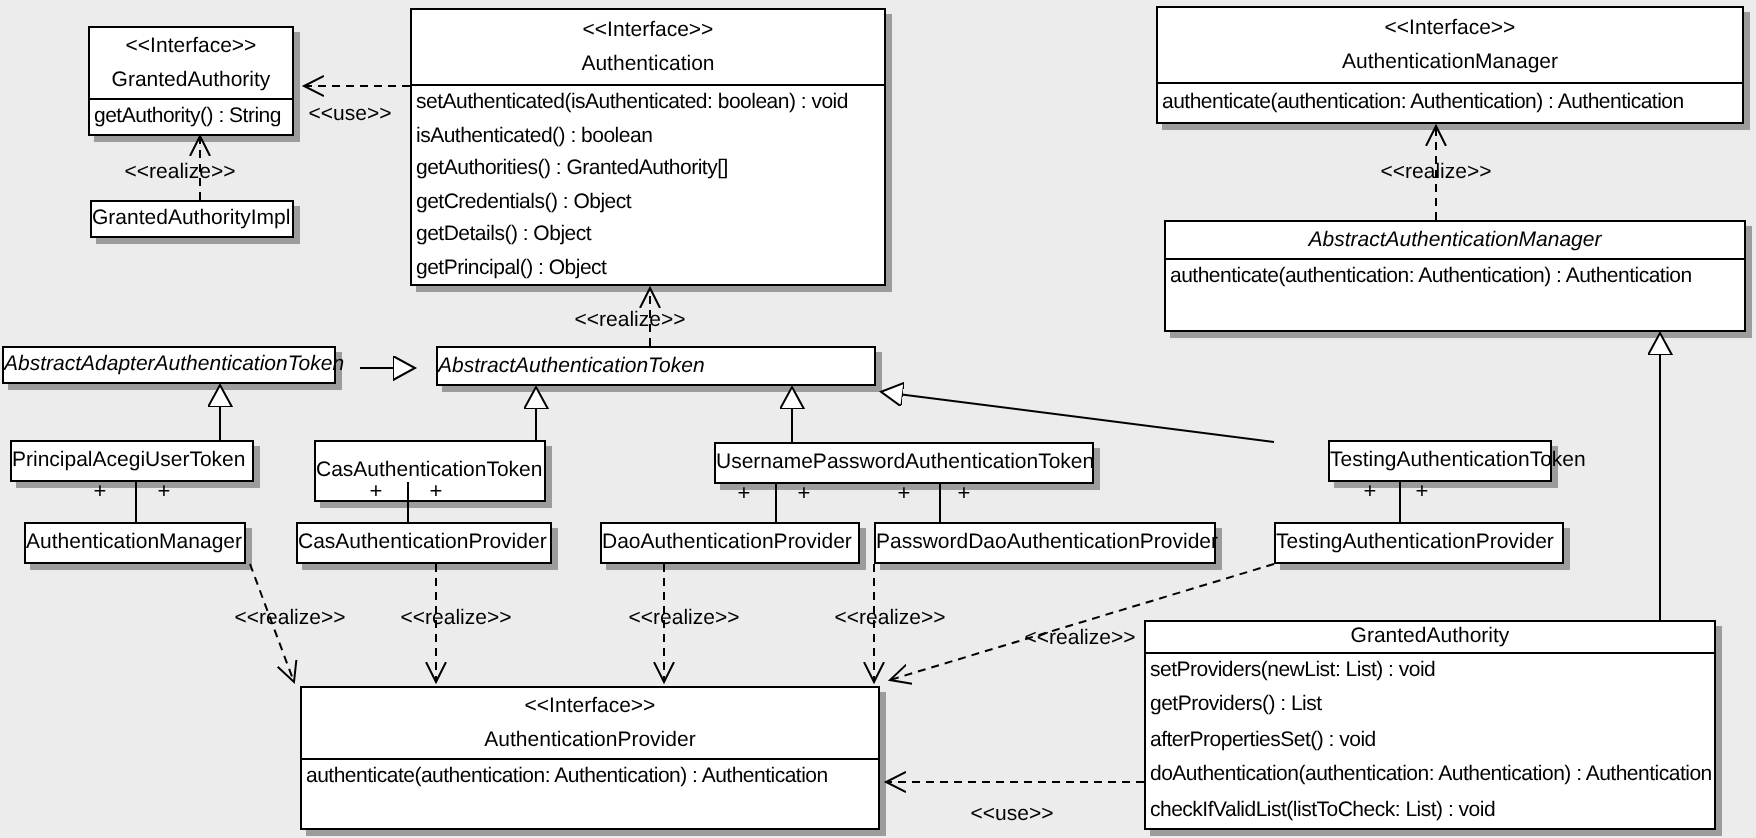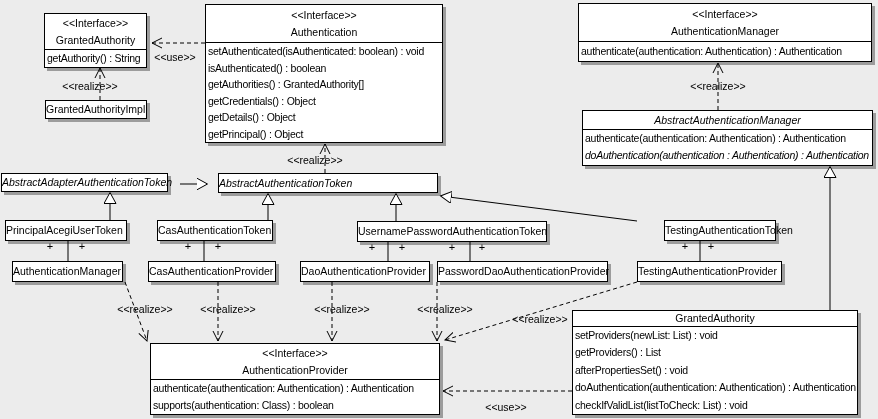--- a/index.html
+++ b/index.html
@@ -102,37 +102,36 @@
       <div class="m" style="line-height:19px;">authenticate(authentication: Authentication) : Authentication</div>
     </div>
   </div>
 
   <div class="box" style="left:582px;top:110px;width:291px;height:56px;">
     <div class="hdr" style="height:19px;">
       <div class="cname it">AbstractAuthenticationManager</div>
     </div>
     <div class="methods">
       <div class="m">authenticate(authentication: Authentication) : Authentication</div>
-      <div class="m it">doAuthentication(authentication : Authentication) : Authentication</div>
     </div>
   </div>
 
   <div class="box simple" style="left:1px;top:173px;width:167px;height:19px;">
     <div class="cname it">AbstractAdapterAuthenticationToken</div>
   </div>
 
   <div class="box simple" style="left:218px;top:173px;width:220px;height:20px;">
     <div class="cname it">AbstractAuthenticationToken</div>
   </div>
 
   <div class="box simple" style="left:5px;top:220px;width:122px;height:21px;">
     <div class="cname">PrincipalAcegiUserToken</div>
   </div>
 
-  <div class="box simple" style="left:157px;top:220px;width:116px;height:21px;">
+  <div class="box simple" style="left:157px;top:220px;width:116px;height:31px;">
     <div class="cname">CasAuthenticationToken</div>
   </div>
 
   <div class="box simple" style="left:357px;top:221px;width:190px;height:21px;">
     <div class="cname">UsernamePasswordAuthenticationToken</div>
   </div>
 
   <div class="box simple" style="left:664px;top:220px;width:112px;height:21px;">
     <div class="cname">TestingAuthenticationToken</div>
   </div>
@@ -157,21 +156,20 @@
     <div class="cname">TestingAuthenticationProvider</div>
   </div>
 
   <div class="box" style="left:150px;top:343px;width:290px;height:72px;">
     <div class="hdr" style="height:36px;">
       <div class="stereo">&lt;&lt;Interface&gt;&gt;</div>
       <div class="cname">AuthenticationProvider</div>
     </div>
     <div class="methods">
       <div class="m">authenticate(authentication: Authentication) : Authentication</div>
-      <div class="m">supports(authentication: Class) : boolean</div>
     </div>
   </div>
 
   <div class="box" style="left:572px;top:310px;width:286px;height:105px;">
     <div class="hdr" style="height:16px;">
       <div class="cname" style="line-height:15px;">GrantedAuthority</div>
     </div>
     <div class="methods">
       <div class="m">setProviders(newList: List) : void</div>
       <div class="m">getProviders() : List</div>

